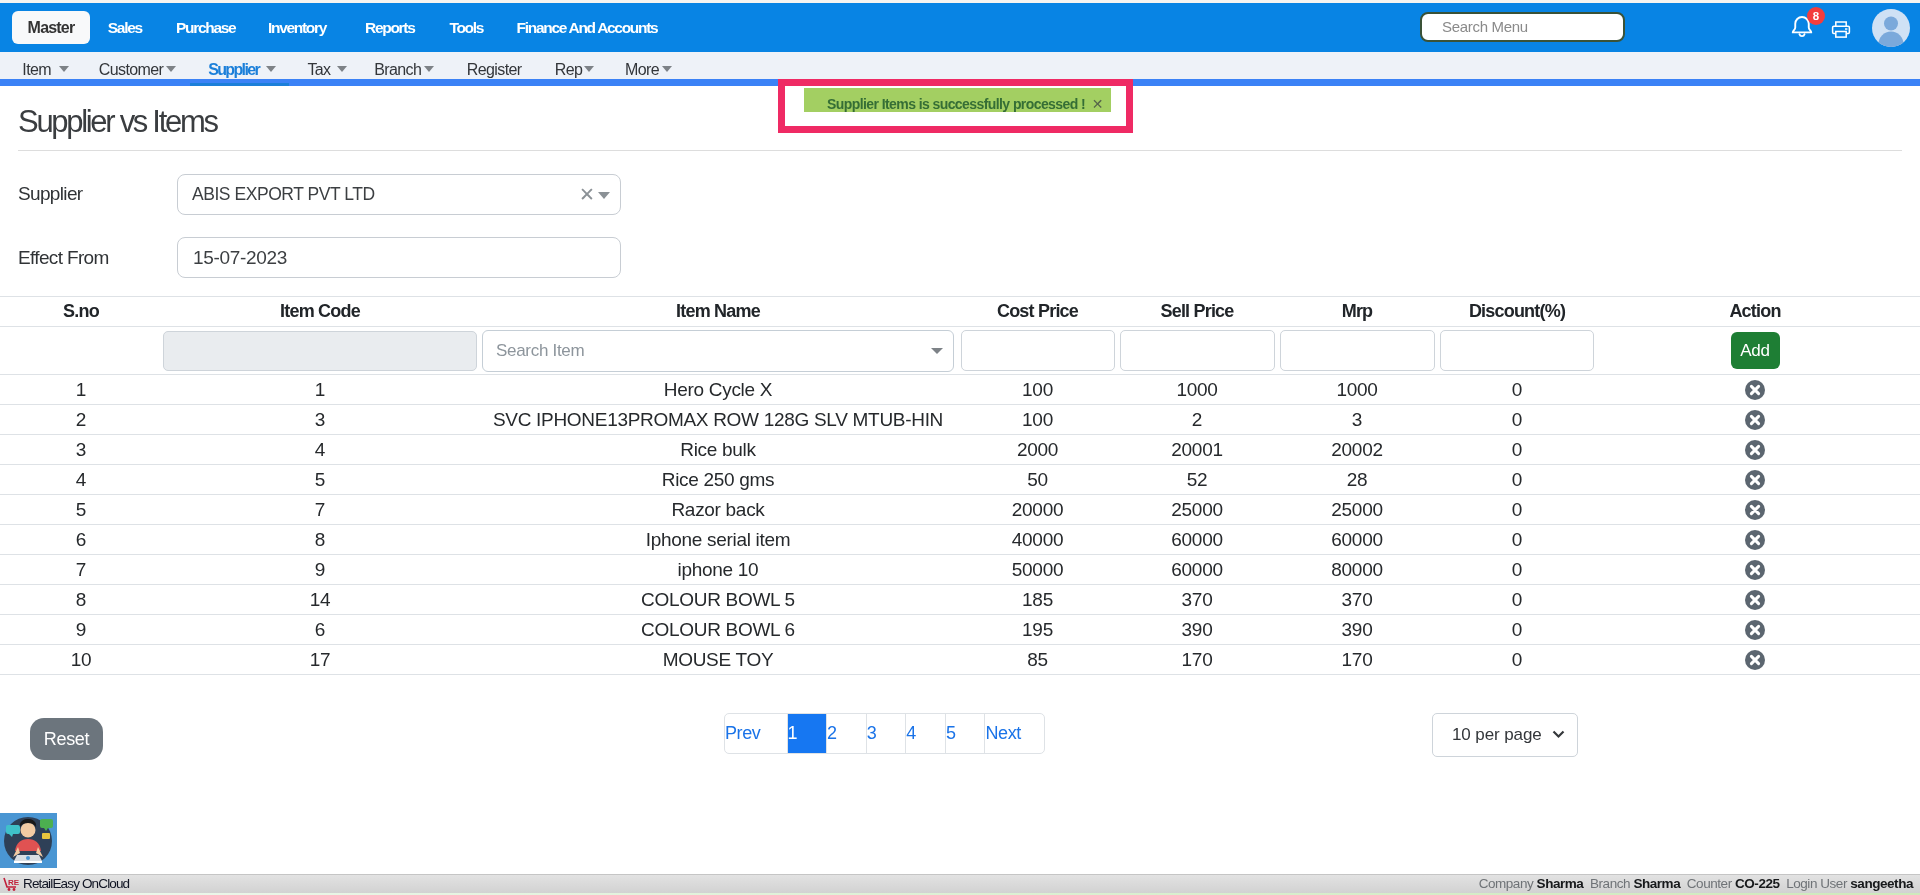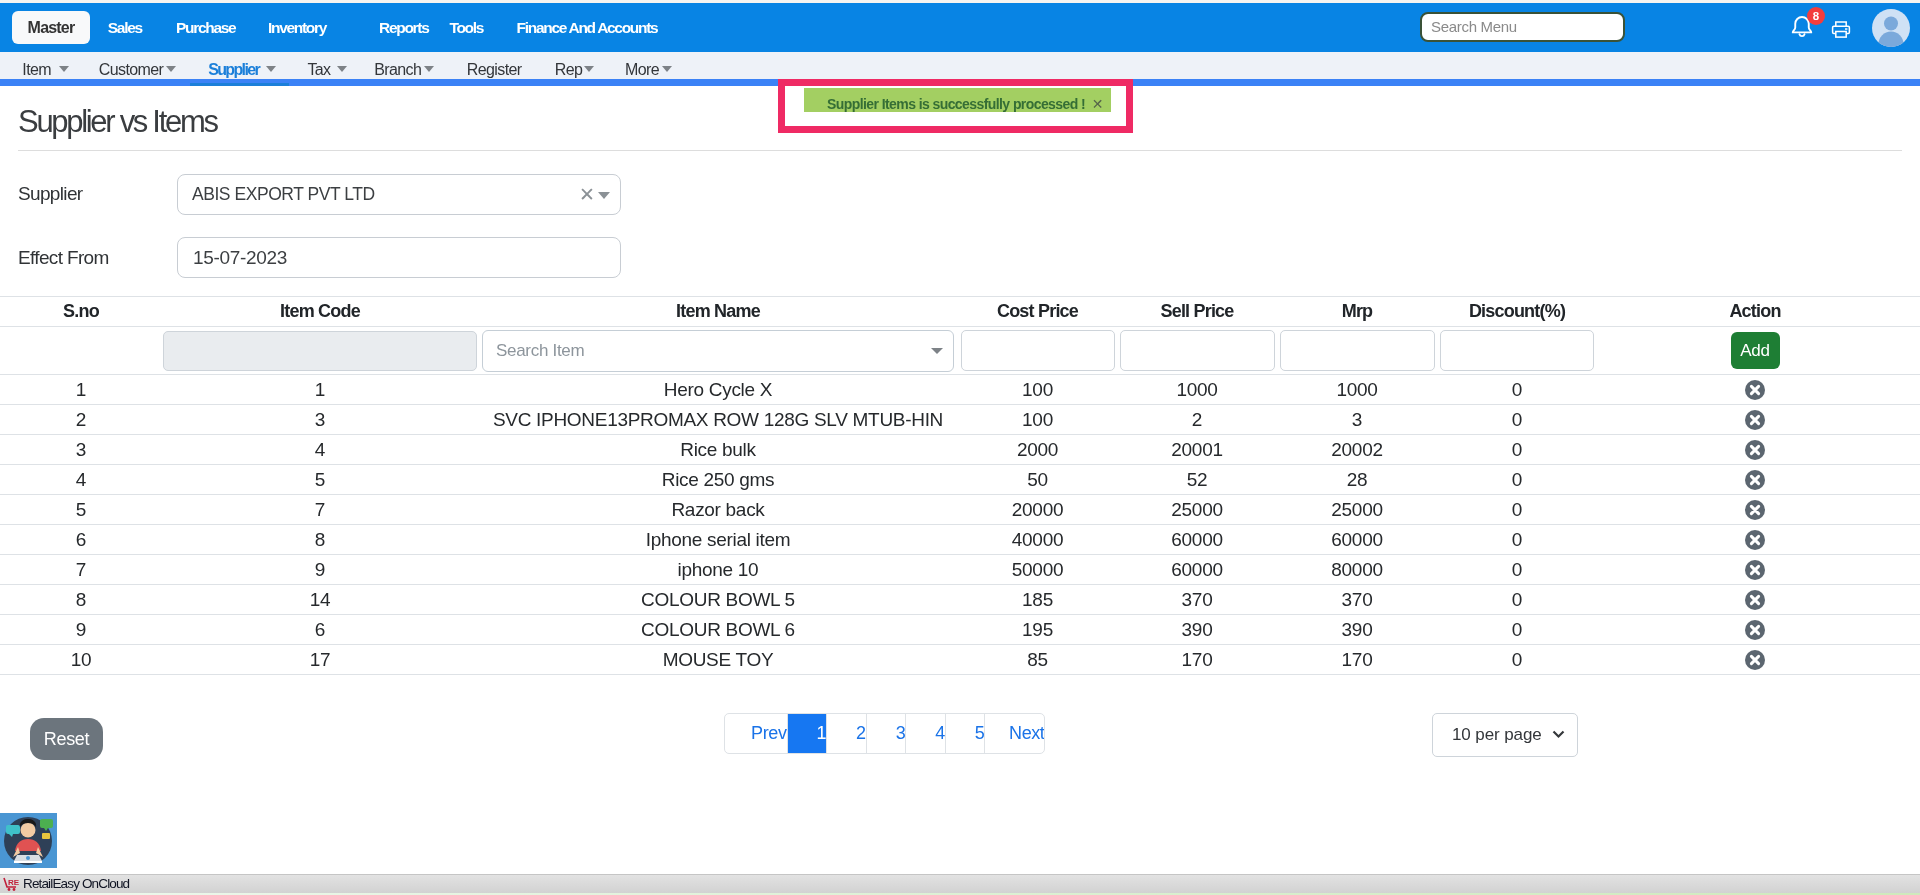--- a/index.html
+++ b/index.html
@@ -11,21 +11,21 @@
   
   #topstrip { left:0; top:0; width:1920px; height:3px; background:#f5f4f1; }
   #navbar { left:0; top:3px; width:1920px; height:49px; background:#0884e4; }
   #masterpill { left:12px; top:8px; width:78px; height:33px; background:#f8f9fa;
     border-radius:6px; color:#333; font-size:16px; font-weight:bold;
     letter-spacing:-0.8px; text-align:center; line-height:33px; }
   .navitem { position:absolute; top:0; height:49px; line-height:49px; color:#fff;
     font-size:15.5px; font-weight:bold; letter-spacing:-1.3px; white-space:nowrap; }
   #searchmenu { left:1420px; top:9px; width:205px; height:30px; background:#fff;
     border:2px solid #3a5237; border-radius:8px; color:#8a8a8a; font-size:15px;
-    line-height:26px; padding-left:9px; letter-spacing:-0.3px; }
+    line-height:26px; padding-left:20px; letter-spacing:-0.3px; }
   #bellwrap { left:1789px; top:10px; width:26px; height:27px; }
   #badge { left:1807px; top:4px; min-width:18px; height:18px; background:#f33d3d;
     border-radius:9px; color:#fff; font-size:11.5px; font-weight:bold;
     text-align:center; line-height:18px; padding:0 2px; }
   #printerwrap { left:1831px; top:15.5px; width:20px; height:21px; }
   #avatar { left:1872px; top:6px; width:38px; height:38px; }
 
   
   #subnav { left:0; top:52px; width:1920px; height:34px; background:#eef2f8;
     border-bottom:7px solid #3b82f6; }
@@ -83,21 +83,21 @@
     border-radius:6px; color:#fff; font-size:17px; line-height:37px; text-align:center;
     vertical-align:middle; }
   .xcirc { display:inline-block; vertical-align:middle; }
 
   
   #resetbtn { left:30px; top:718px; width:73px; height:42px; background:#6c757d;
     border-radius:14px; color:#fff; font-size:18px; text-align:center; line-height:42px;
     letter-spacing:-0.3px; }
   #pager { left:724px; top:713px; height:41px; border:1px solid #dee2e6; border-radius:5px;
     background:#fff; display:flex; overflow:hidden; }
-  .pcell { height:39px; line-height:39px; text-align:right; color:#1a73e8; font-size:18px;
+  .pcell { height:39px; line-height:39px; text-align:left; color:#1a73e8; font-size:18px;
     border-right:1px solid #dee2e6; letter-spacing:-0.4px; }
   .pcell:last-child { border-right:none; }
   .pactive { background:#1677f2; color:#fff; }
   #perpage { left:1432px; top:713px; width:146px; height:44px; border:1px solid #ced4da;
     border-radius:5px; background:#fff; color:#33363a; font-size:17px; line-height:42px;
     padding-left:19px; letter-spacing:-0.1px; }
 
   
   #chatw { left:0; top:813px; width:57px; height:55px; }
   #footer { left:0; top:874px; width:1920px; height:19px;
@@ -112,21 +112,21 @@
 </style>
 </head>
 <body>
 <div id="page">
   <div class="abs" id="topstrip"></div>
   <div class="abs" id="navbar">
     <div class="abs" id="masterpill">Master</div>
     <div class="navitem" style="left:107.8px;">Sales</div>
     <div class="navitem" style="left:176px;">Purchase</div>
     <div class="navitem" style="left:268px;">Inventory</div>
-    <div class="navitem" style="left:379px;">Reports</div>
+    <div class="navitem" style="left:365px;">Reports</div>
     <div class="navitem" style="left:449.4px;">Tools</div>
     <div class="navitem" style="left:516.6px;">Finance And Accounts</div>
     <div class="abs" id="searchmenu">Search Menu</div>
     <svg class="abs" id="bellwrap" viewBox="0 0 28 30">
       <path d="M14 4.5a7.5 7.5 0 0 0-7.5 7.5v4.2c0 1.1-.6 2.1-1.6 3.1-.7.7-1.1 1.4-1.1 2.2h20.4c0-.8-.4-1.5-1.1-2.2-1-1-1.6-2-1.6-3.1V12A7.5 7.5 0 0 0 14 4.5z" fill="none" stroke="#fff" stroke-width="2.1"></path>
       <path d="M11.2 23.5a2.9 2.9 0 0 0 5.6 0" fill="none" stroke="#fff" stroke-width="2.1" stroke-linecap="round"></path>
     </svg>
     <div class="abs" id="badge">8</div>
     <svg class="abs" id="printerwrap" viewBox="0 0 25 24">
       <path d="M6 8V2.5h13V8" fill="none" stroke="#fff" stroke-width="1.9"></path>
@@ -383,15 +383,16 @@
   </svg>
 
   <div class="abs" id="footer">
     <svg style="position:absolute;left:3px;top:2px;" width="17" height="15" viewBox="0 0 17 15">
       <path d="M1 1l3 9h9" fill="none" stroke="#c1203a" stroke-width="1.6"></path>
       <text x="5" y="8" font-size="8" font-weight="bold" fill="#c1203a" font-family="Liberation Sans">RE</text>
       <circle cx="6" cy="12.5" r="1.4" fill="#c1203a"></circle>
       <circle cx="11" cy="12.5" r="1.4" fill="#c1203a"></circle>
     </svg>
     <div id="f_left">RetailEasy OnCloud</div>
+    <div id="f_right">Company <b>Sharma</b> &nbsp;Branch <b>Sharma</b> &nbsp;Counter <b>CO-225</b> &nbsp;Login User <b>sangeetha</b></div>
   </div>
   <div class="abs" id="bstrip"></div>
 </div>
 
 </body></html>

